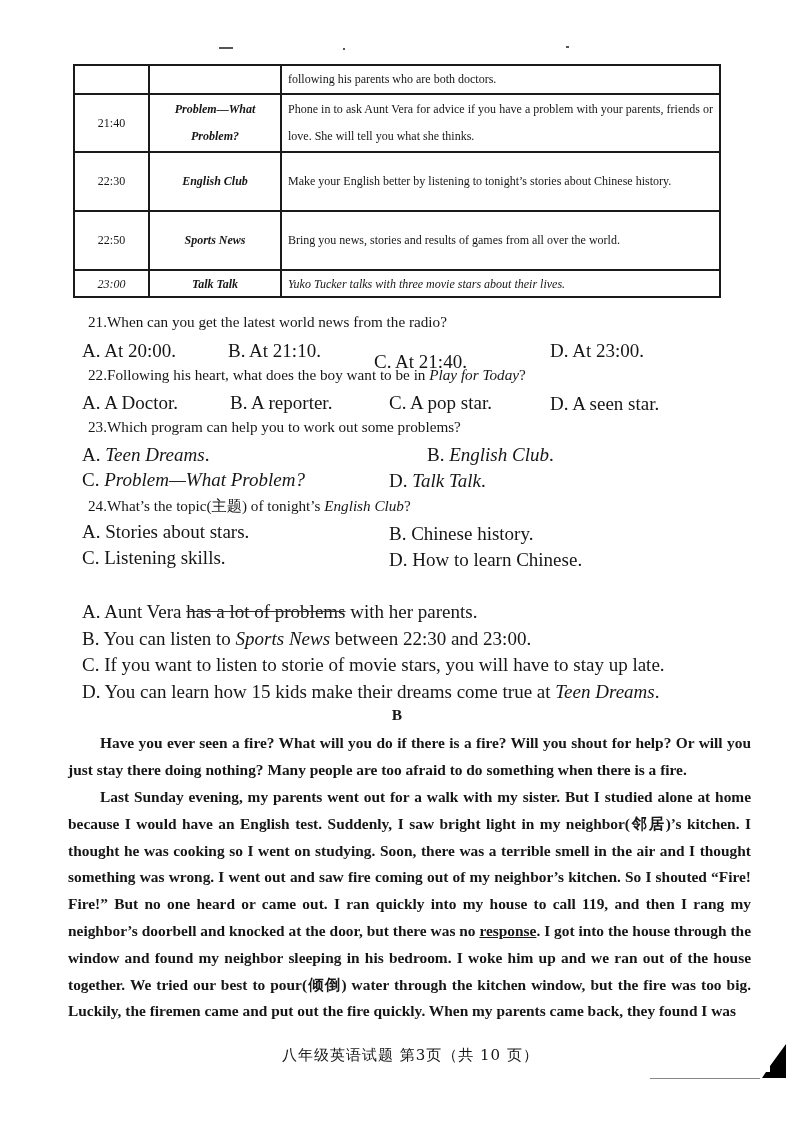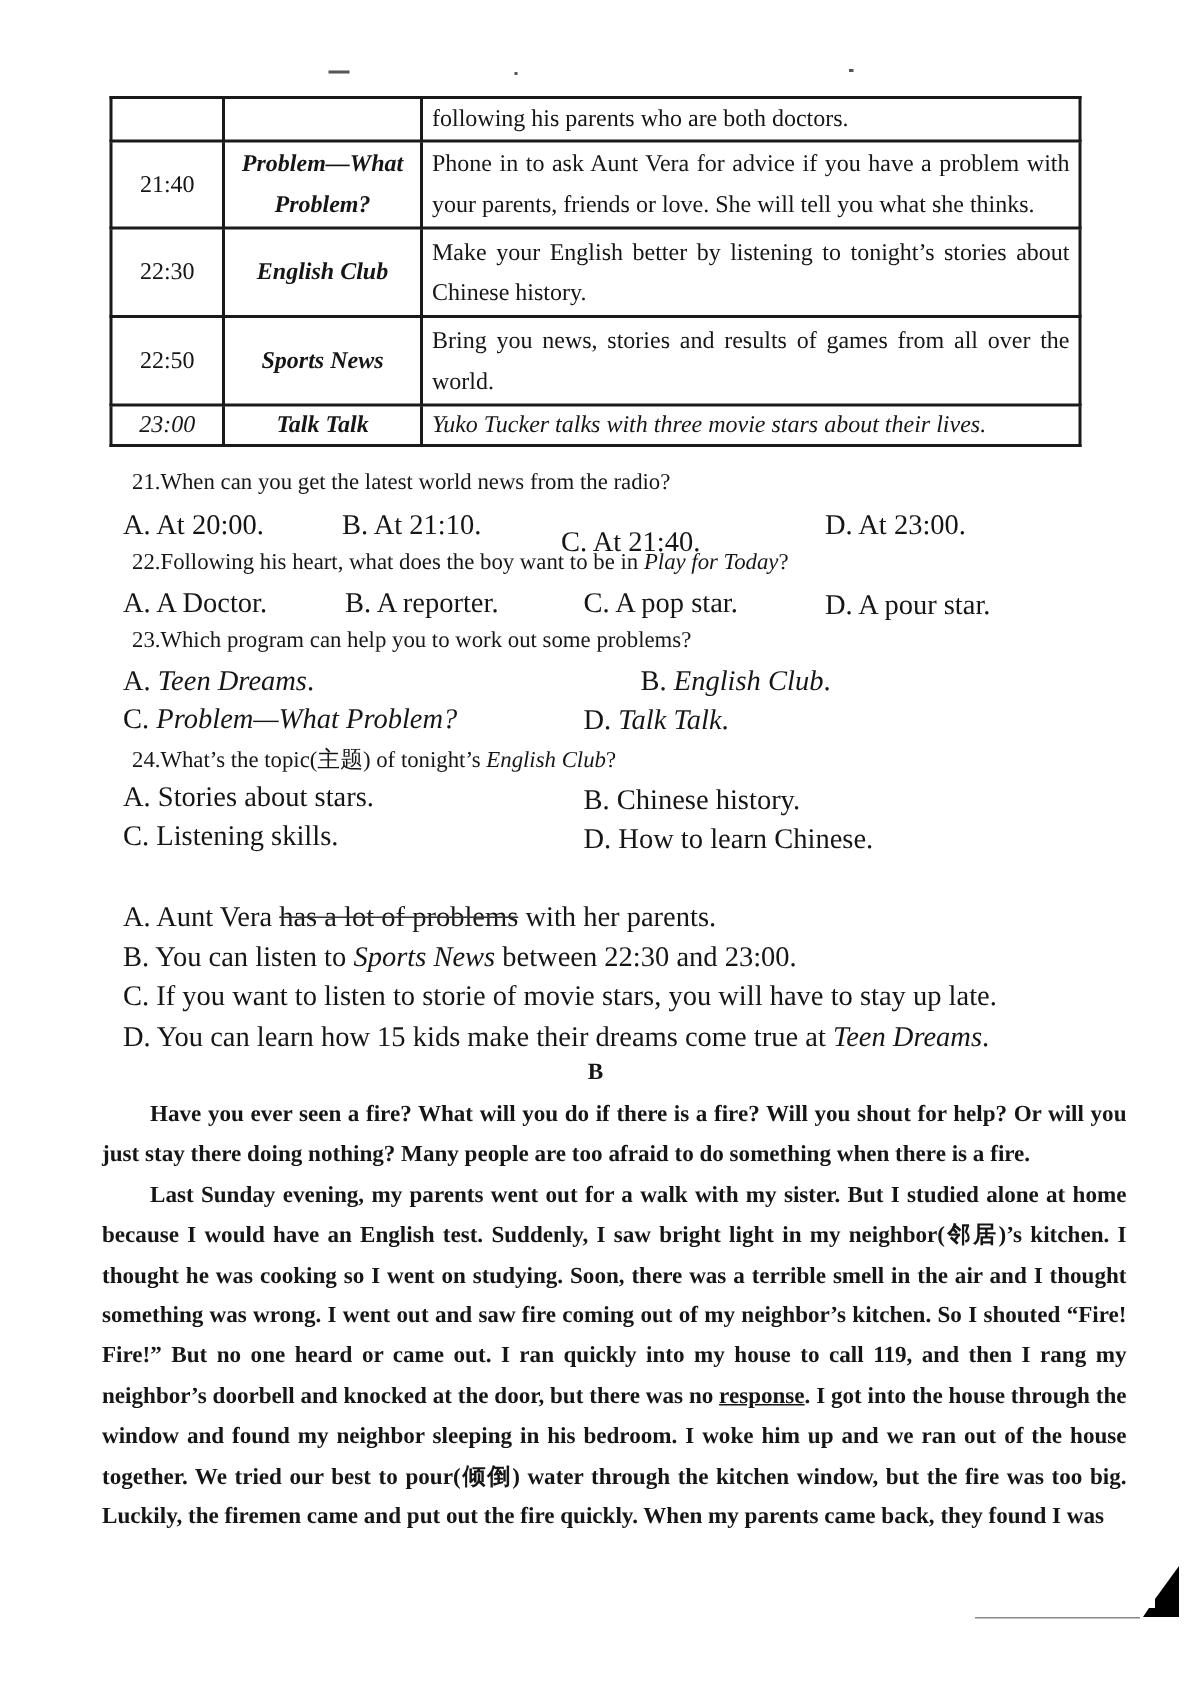--- a/index.html
+++ b/index.html
@@ -7,21 +7,21 @@
     width: 794px; height: 1123px; position: relative; overflow: hidden;
     font-family: "Liberation Serif", "DejaVu Serif", serif;
     color: #161616;
   }
   .page { position: absolute; left: 0; top: 0; width: 794px; height: 1123px; }
   .speck { position: absolute; background: #555; height: 2px; }
 
   
   table.sched {
     position: absolute; left: 73px; top: 64px; width: 648px;
-    border-collapse: collapse; font-size: 16px; line-height: 27px;
+    border-collapse: collapse; font-size: 12px; line-height: 27px;
   }
   table.sched td { border: 2px solid #1a1a1a; padding: 0 6px; vertical-align: middle; }
   table.sched td.time { width: 61px; text-align: center; }
   table.sched td.prog { width: 118px; text-align: center; font-weight: bold; font-style: italic; line-height: 27px; }
   table.sched td.desc { text-align: justify; text-align-last: left; line-height: 27px; }
   table.sched tr.r1 td { height: 25px; }
   table.sched tr.r2 td { height: 56px; }
   table.sched tr.r3 td { height: 57px; }
   table.sched tr.r4 td { height: 57px; }
   table.sched tr.r5 td { height: 25px; line-height: 24px; font-style: italic; }
@@ -90,21 +90,21 @@
   <div class="opt" style="left:228px;top:340px;">B. At 21:10.</div>
   <div class="opt" style="left:374px;top:340px;margin-top:11px;">C. At 21:40.</div>
   <div class="opt" style="left:550px;top:340px;">D. At 23:00.</div>
 
   <div class="q" style="top:366px;">
     <span>22.</span><span>Following his heart, what does the boy want to be in </span><span class="it">Play for Today</span><span>?</span>
   </div>
   <div class="opt" style="left:82px;top:392px;">A. A Doctor.</div>
   <div class="opt" style="left:230px;top:392px;">B. A reporter.</div>
   <div class="opt" style="left:389px;top:392px;">C. A pop star.</div>
-  <div class="opt" style="left:550px;top:393px;">D. A pour star.</div>
+  <div class="opt" style="left:550px;top:393px;">D. A seen star.</div>
 
   <div class="q" style="top:418px;">
     <span>23.</span><span>Which program can help you to work out some problems?</span>
   </div>
   <div class="opt" style="left:82px;top:444px;">
     <span>A. </span><span class="it">Teen Dreams</span><span>.</span>
   </div>
   <div class="opt" style="left:389px;top:444px;margin-left:38px;">
     <span>B. </span><span class="it">English Club</span><span>.</span>
   </div>
@@ -137,17 +137,18 @@
   </div>
 
   <div class="sec-title">B</div>
 
   <div class="para" style="top:730px;">Have you ever seen a fire? What will you do if there is a fire? Will you shout for help? Or will you just stay there doing nothing? Many people are too afraid to do something when there is a fire.</div>
 
   <div class="para" style="top:784px;">
     <span>Last Sunday evening, my parents went out for a walk with my sister. But I studied alone at home because I would have an English test. Suddenly, I saw bright light in my neighbor(邻居)’s kitchen. I thought he was cooking so I went on studying. Soon, there was a terrible smell in the air and I thought something was wrong. I went out and saw fire coming out of my neighbor’s kitchen. So I shouted “Fire! Fire!” But no one heard or came out. I ran quickly into my house to call 119, and then I rang my neighbor’s doorbell and knocked at the door, but there was no </span><span class="u">response</span><span>. I got into the house through the window and found my neighbor sleeping in his bedroom. I woke him up and we ran out of the house together. We tried our best to pour(倾倒) water through the kitchen window, but the fire was too big. Luckily, the firemen came and put out the fire quickly. When my parents came back, they found I was</span>
   </div>
 
+  <div class="footer">八年级英语试题  第3页（共 10 页）</div>
   <div class="footer-line"></div>
   <svg class="corner" viewBox="0 0 28 36">
     <polygon points="26,0 26,34 2,34 6,28 10,28 10,22" fill="#000"></polygon>
   </svg>
 </div>
 
 </body></html>

